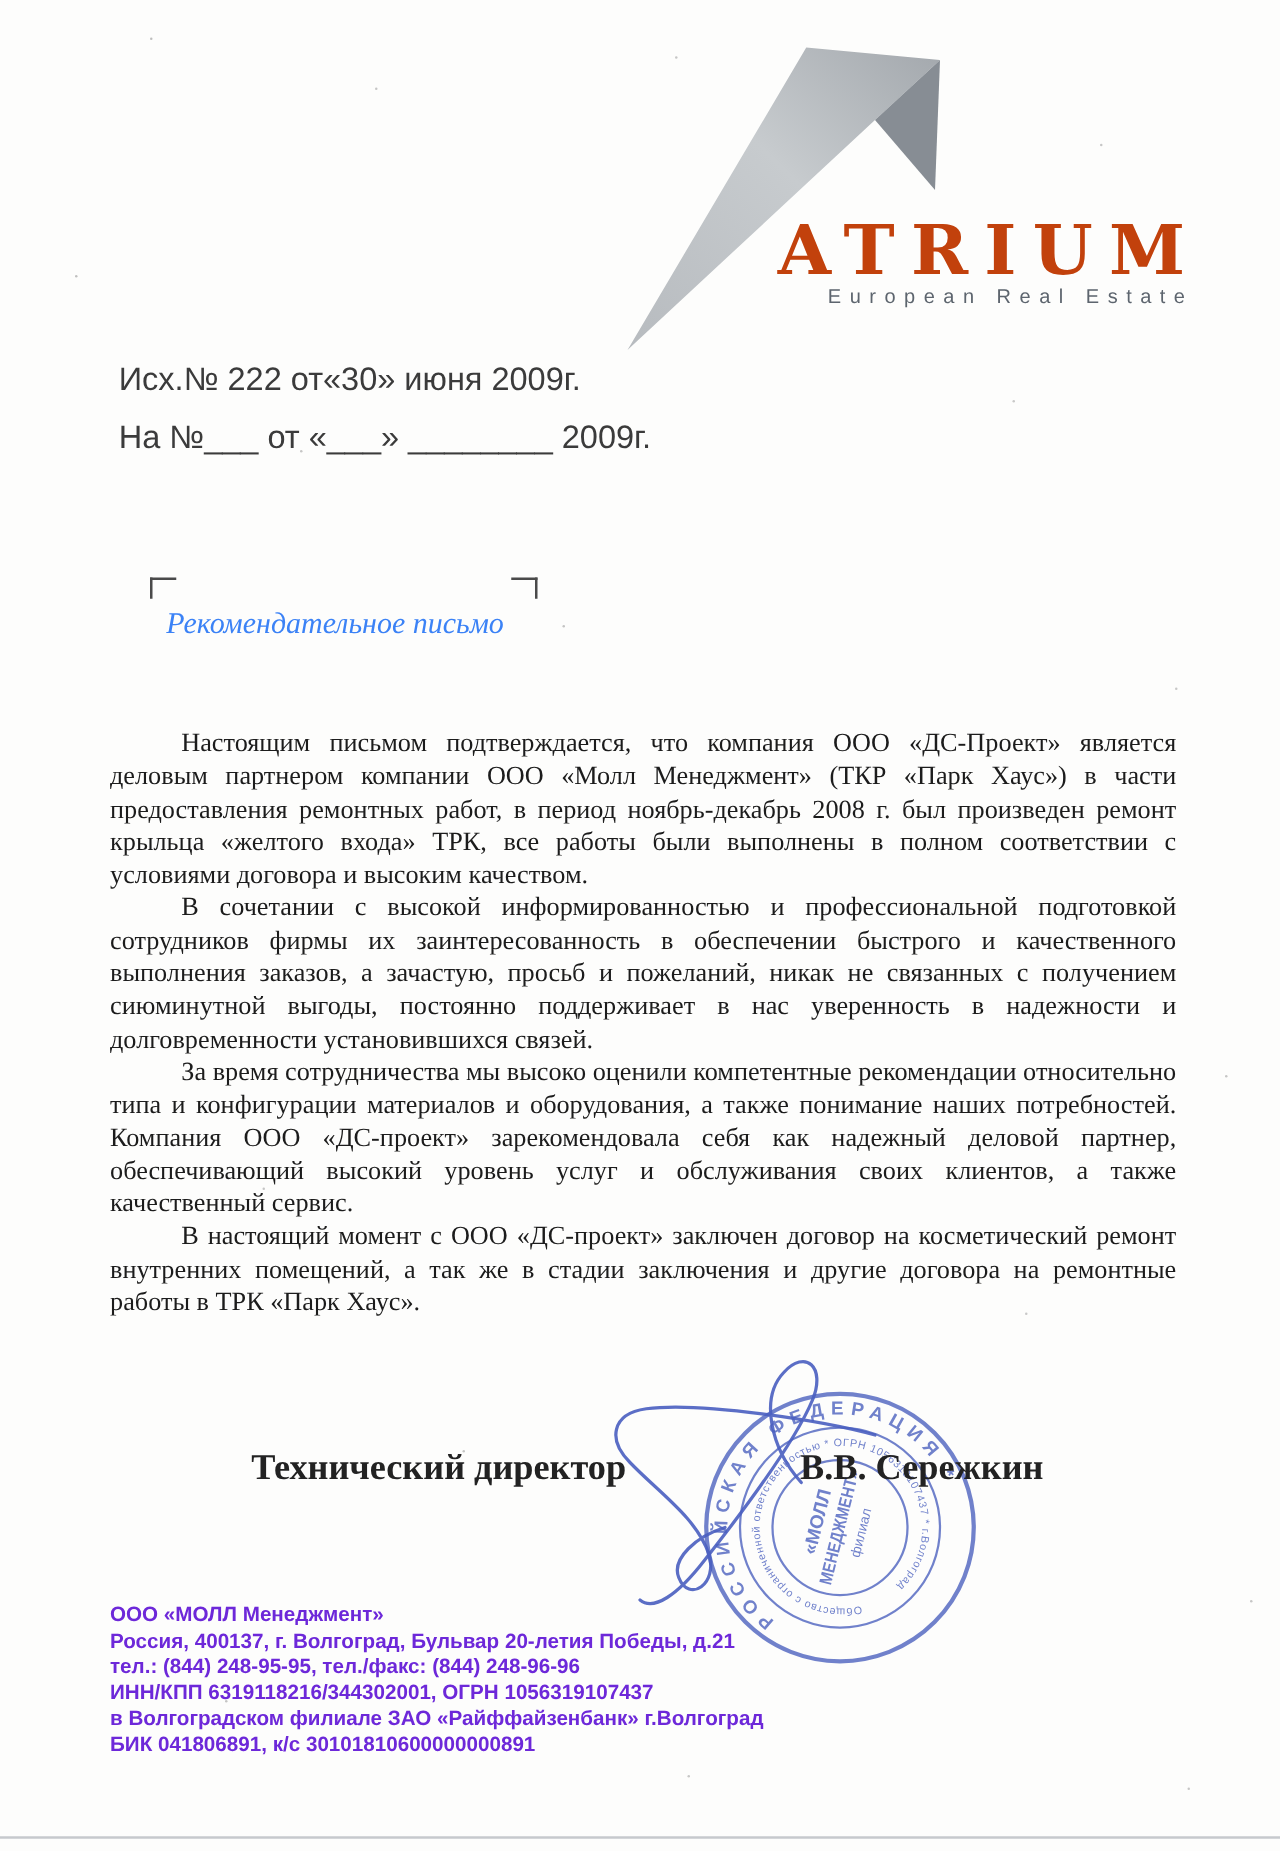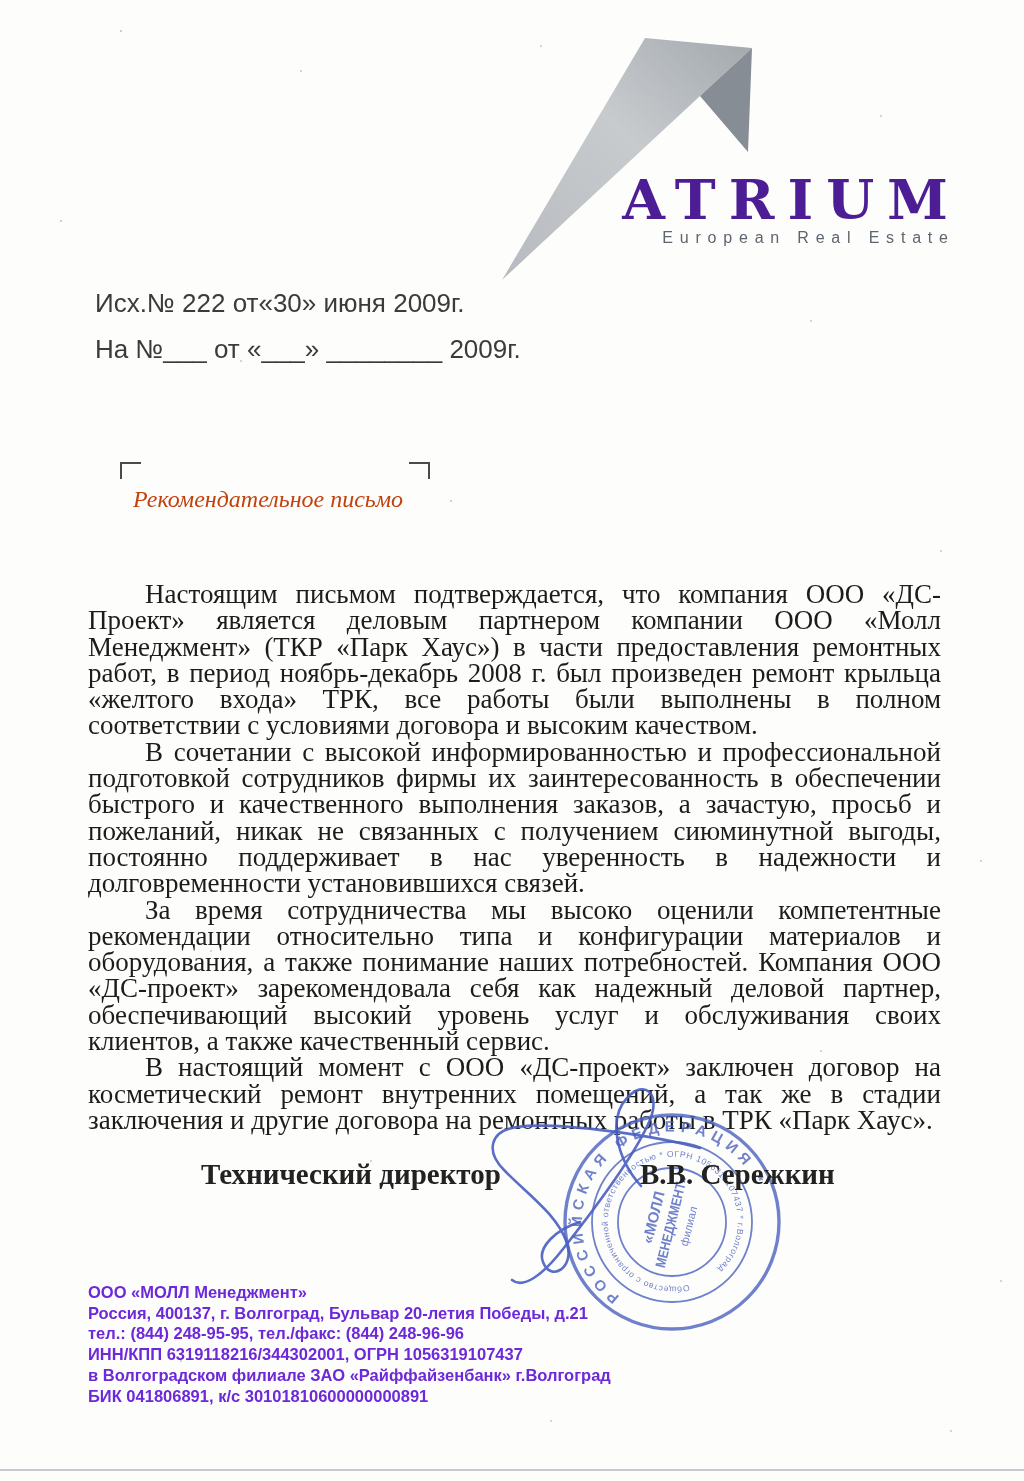--- a/index.html
+++ b/index.html
@@ -8,46 +8,46 @@
     position:relative; width:1024px; height:1481px;
     background:#fdfdfc; overflow:hidden;
     font-family:"Liberation Serif", serif; color:#1f1f1f;
   }
   
   .logo-mark { position:absolute; left:495px; top:25px; width:330px; height:265px; }
   .brand-block { position:absolute; right:76px; top:172px; text-align:right; }
   .brand-name {
     font-family:"DejaVu Serif", serif; font-weight:bold;
     font-size:55px; letter-spacing:13px; margin-right:-13px;
-    color:#4c1d95; line-height:1.0;
+    color:#c2410c; line-height:1.0;
   }
   .brand-tagline {
     font-family:"Liberation Sans", sans-serif; font-weight:400;
     font-size:16px; letter-spacing:6.8px; margin-right:-6.8px;
     color:#5d656e; margin-top:2px;
   }
   
   .ref-line {
     position:absolute; left:95px;
     font-family:"Liberation Sans", sans-serif; font-size:26px; color:#3b3b3b;
   }
   .ref-out { top:288px; }
   .ref-in  { top:334px; }
   
   .corner { position:absolute; width:21px; height:17px; }
   .corner-left  { left:120px; top:462px; border-left:2px solid #4a4a4a; border-top:2px solid #4a4a4a; }
   .corner-right { left:409px; top:462px; border-right:2px solid #4a4a4a; border-top:2px solid #4a4a4a; }
   .subject {
     position:absolute; left:133px; top:486px;
-    font-style:italic; font-size:24px; color:#c2410c;
+    font-style:italic; font-size:24px; color:#3b82f6;
   }
   
   .body-text {
     position:absolute; left:88px; top:581px; width:853px;
-    font-size:27px; line-height:26.3px; text-align:justify; color:#1c1c1c;
+    font-size:21px; line-height:26.3px; text-align:justify; color:#1c1c1c;
   }
   .body-text p { text-indent:57px; }
   
   .sig-title, .sig-name {
     position:absolute; top:1158px; font-weight:bold; font-size:29px; color:#222;
   }
   .sig-title { left:201px; }
   .sig-name  { left:640px; z-index:4; }
   .signature-svg { position:absolute; left:475px; top:1085px; z-index:3; }
   .stamp-svg { position:absolute; left:552px; top:1102px; z-index:2; opacity:.82; }
@@ -94,21 +94,21 @@
   <div class="ref-line ref-in">На №___ от «___» ________ 2009г.</div>
 
   <div class="corner corner-left"></div>
   <div class="corner corner-right"></div>
   <div class="subject">Рекомендательное письмо</div>
 
   <div class="body-text">
     <p>Настоящим письмом подтверждается, что компания ООО «ДС-Проект» является деловым партнером компании ООО «Молл Менеджмент» (ТКР «Парк Хаус») в части предоставления ремонтных работ, в период ноябрь-декабрь 2008 г. был произведен ремонт крыльца «желтого входа» ТРК, все работы были выполнены в полном соответствии с условиями договора и высоким качеством.</p>
     <p>В сочетании с высокой информированностью и профессиональной подготовкой сотрудников фирмы их заинтересованность в обеспечении быстрого и качественного выполнения заказов, а зачастую, просьб и пожеланий, никак не связанных с получением сиюминутной выгоды, постоянно поддерживает в нас уверенность в надежности и долговременности установившихся связей.</p>
     <p>За время сотрудничества мы высоко оценили компетентные рекомендации относительно типа и конфигурации материалов и оборудования, а также понимание наших потребностей. Компания ООО «ДС-проект» зарекомендовала себя как надежный деловой партнер, обеспечивающий высокий уровень услуг и обслуживания своих клиентов, а также качественный сервис.</p>
-    <p>В настоящий момент с ООО «ДС-проект» заключен договор на косметический ремонт внутренних помещений, а так же в стадии заключения и другие договора на ремонтных работы в ТРК «Парк Хаус».</p>
+    <p>В настоящий момент с ООО «ДС-проект» заключен договор на косметический ремонт внутренних помещений, а так же в стадии заключения и другие договора на ремонтные работы в ТРК «Парк Хаус».</p>
   </div>
 
   <div class="sig-title">Технический директор</div>
   <div class="sig-name">В.В. Сережкин</div>
 
   <svg class="signature-svg" width="250" height="215" viewBox="475 1085 250 215">
     <g fill="none" stroke="#4a5fc0" stroke-width="2.6" stroke-linecap="round" opacity="0.9">
       <path d="M 641,1186 C 616,1158 608,1118 627,1098 C 644,1079 661,1093 650,1120 C 637,1151 600,1202 563,1249 C 542,1276 523,1289 512,1280"></path>
       <path d="M 700,1148 C 660,1137 560,1121 517,1127 C 489,1131 486,1152 504,1170 C 527,1194 557,1214 567,1243 C 575,1267 551,1283 543,1262 C 537,1247 557,1229 580,1222"></path>
     </g>

